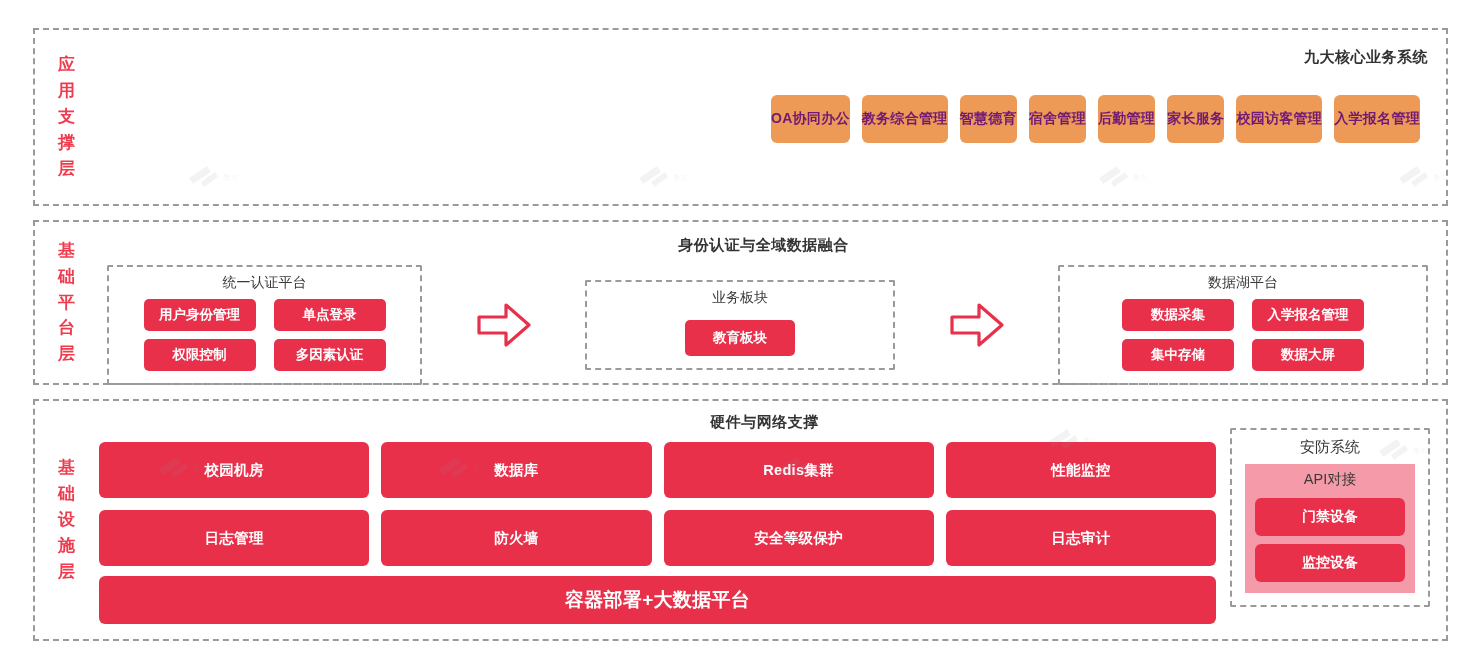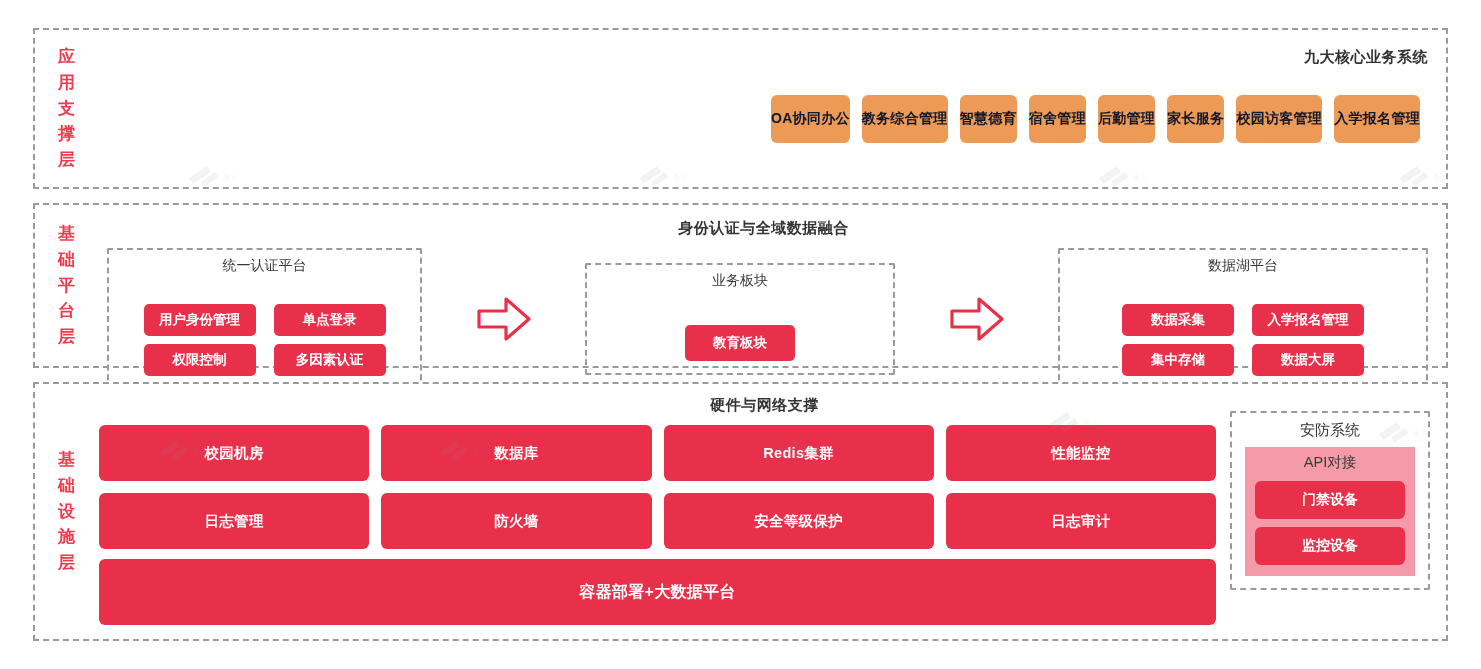--- a/index.html
+++ b/index.html
@@ -71,21 +71,21 @@
     display: flex;
     flex-direction: row;
     gap: 12px;
     padding-right: 8px;
   }
   .app-chip {
     flex: 1 1 0;
     height: 48px;
     background: #ee9a57;
     border-radius: 6px;
-    color: #0f172a;
+    color: #701a75;
     font-size: 14px;
     font-weight: 700;
     display: flex;
     align-items: center;
     justify-content: center;
     white-space: nowrap;
     letter-spacing: .3px;
   }
 
   
@@ -101,21 +101,20 @@
     gap: 0;
   }
 
   .sub-panel {
     border: 2px dashed #9a9a9a;
     border-radius: 2px;
     padding: 7px 12px 12px 12px;
     display: flex;
     flex-direction: column;
     align-items: center;
-    gap: 22px;
   }
   .sub-panel-title {
     font-size: 14px;
     color: #3a3a3a;
     margin-bottom: 7px;
     text-align: center;
     white-space: nowrap;
   }
   .pill-grid {
     display: grid;
@@ -183,21 +182,21 @@
     border-radius: 6px;
     height: 56px;
     font-size: 14.5px;
     font-weight: 700;
     display: flex;
     align-items: center;
     justify-content: center;
     white-space: nowrap;
     letter-spacing: .3px;
   }
-  .bar-wide { height: 66px; font-size: 16px; }
+  .bar-wide { height: 48px; font-size: 19px; }
 
   
   .sec-panel {
     flex: 0 0 200px;
     border: 2px dashed #9a9a9a;
     border-radius: 2px;
     padding: 8px 13px 12px 13px;
     display: flex;
     flex-direction: column;
     align-items: stretch;

